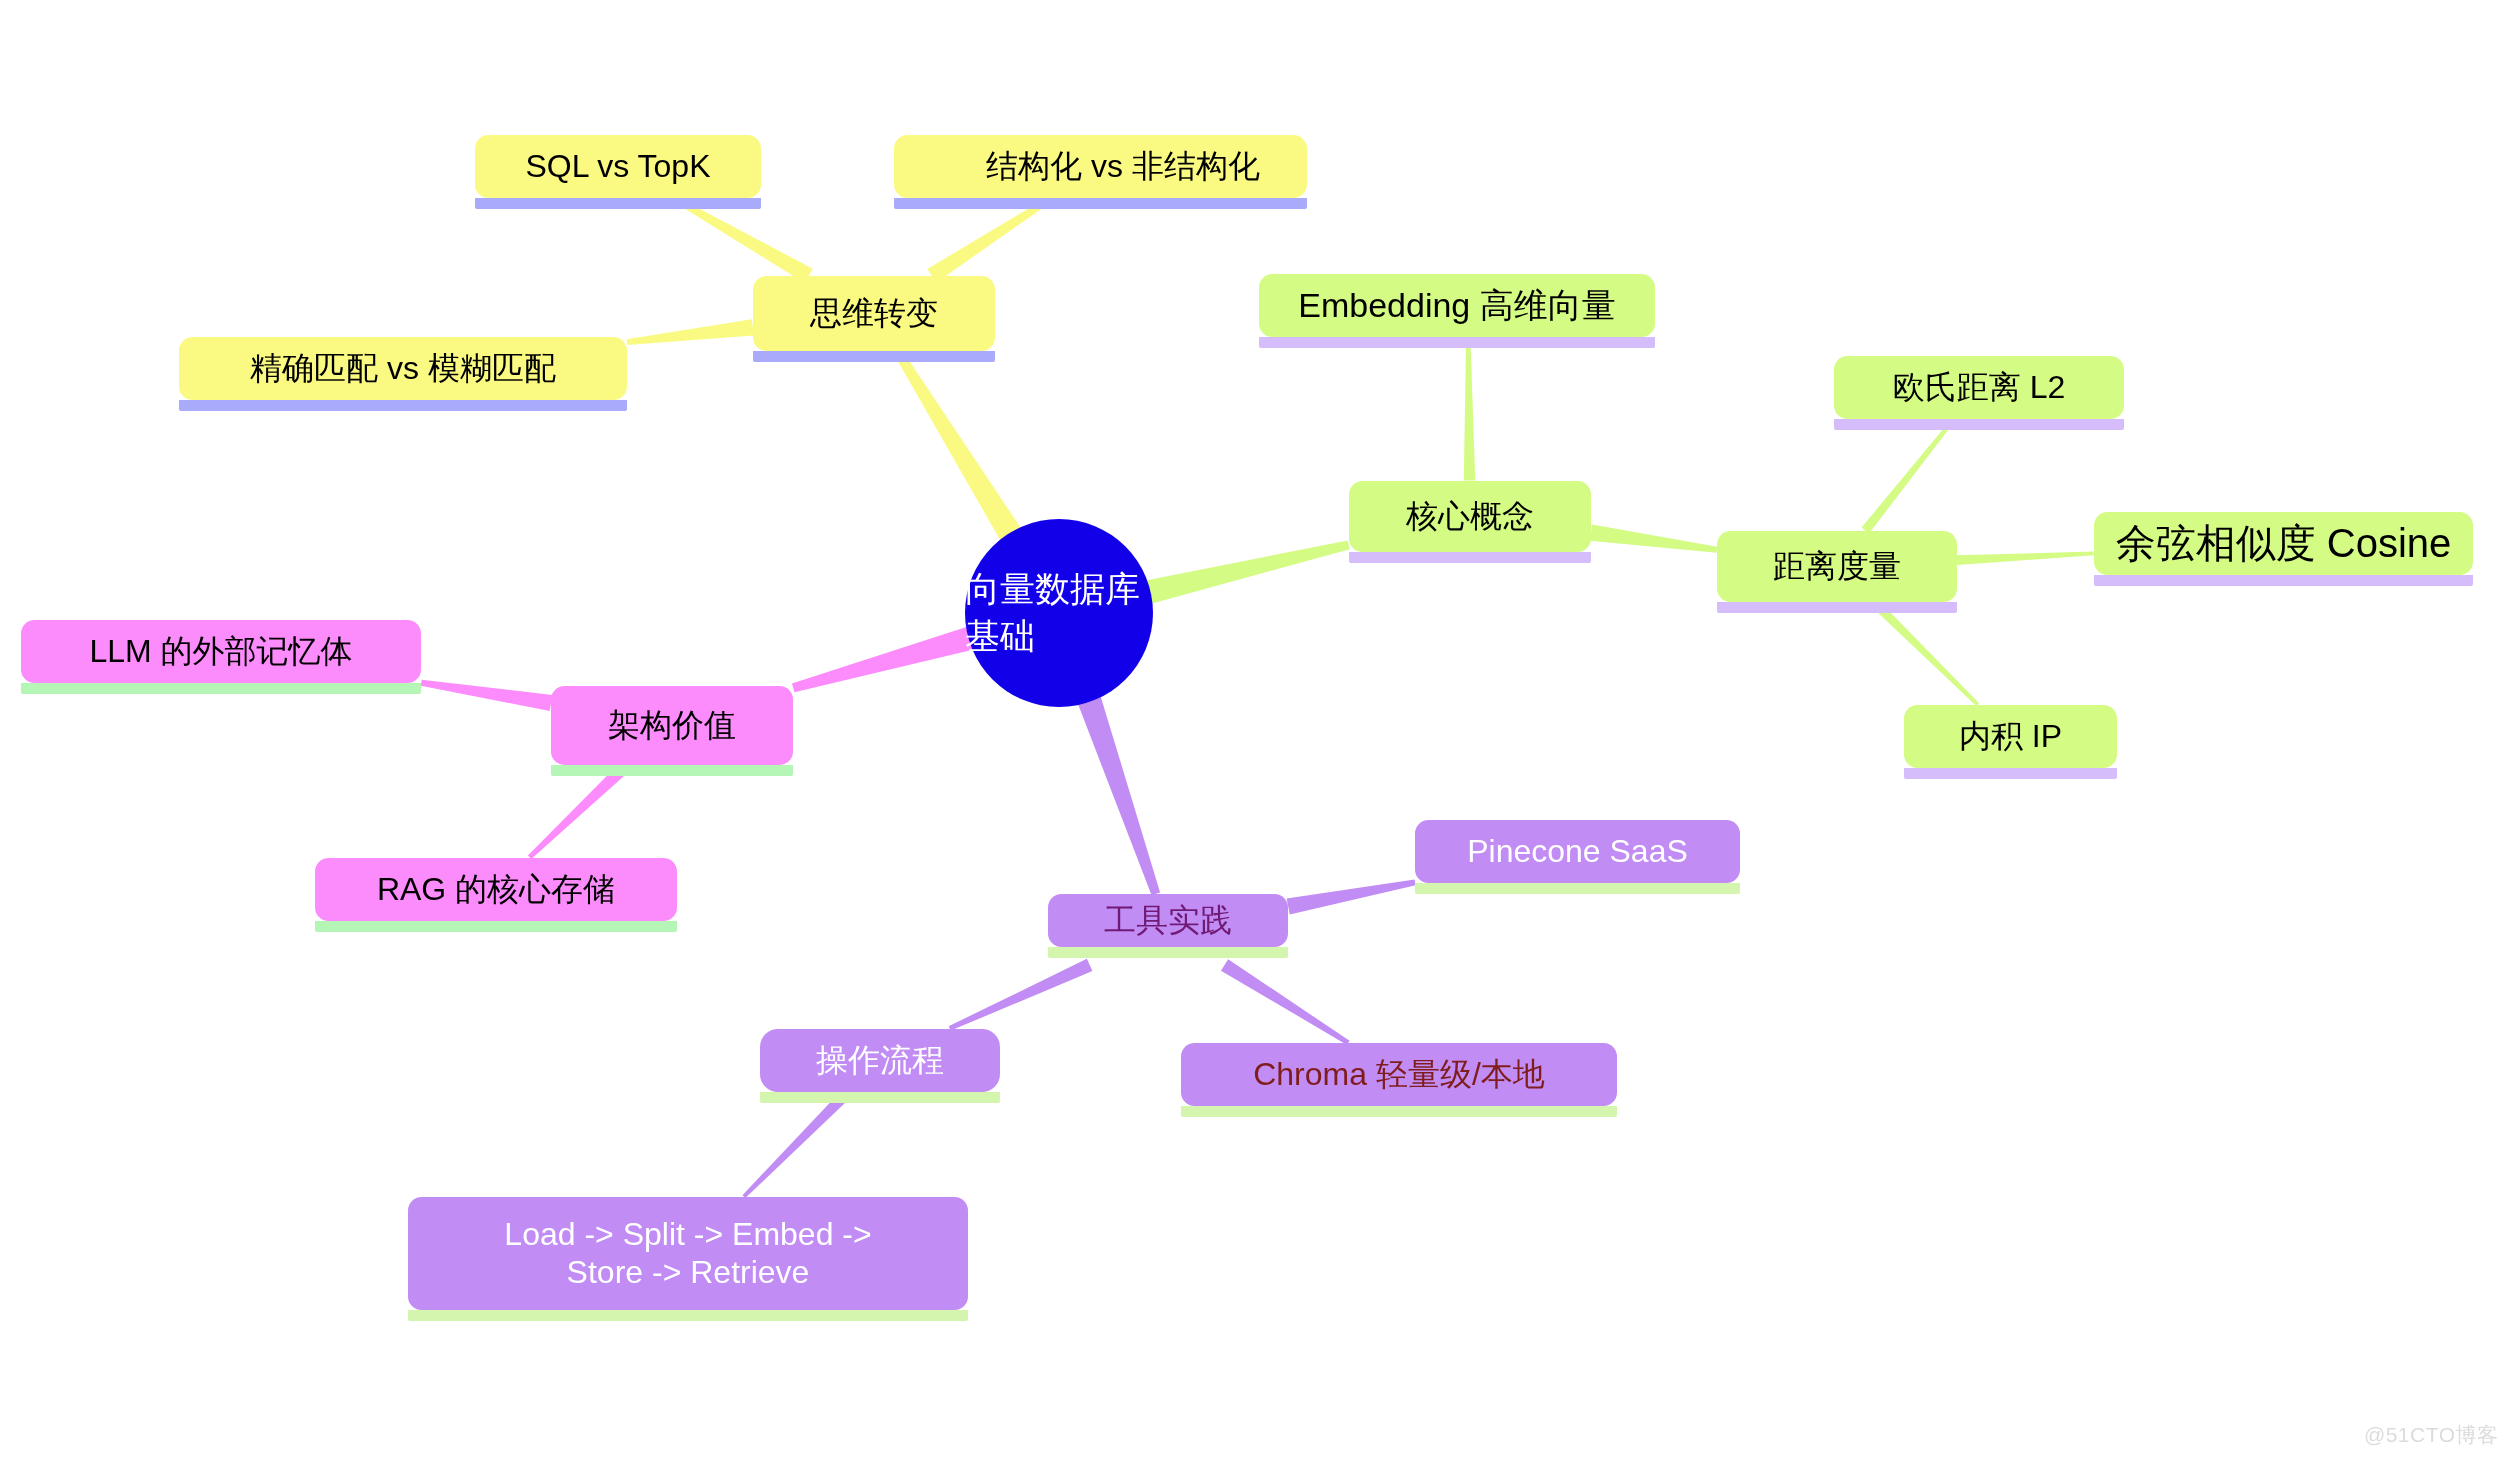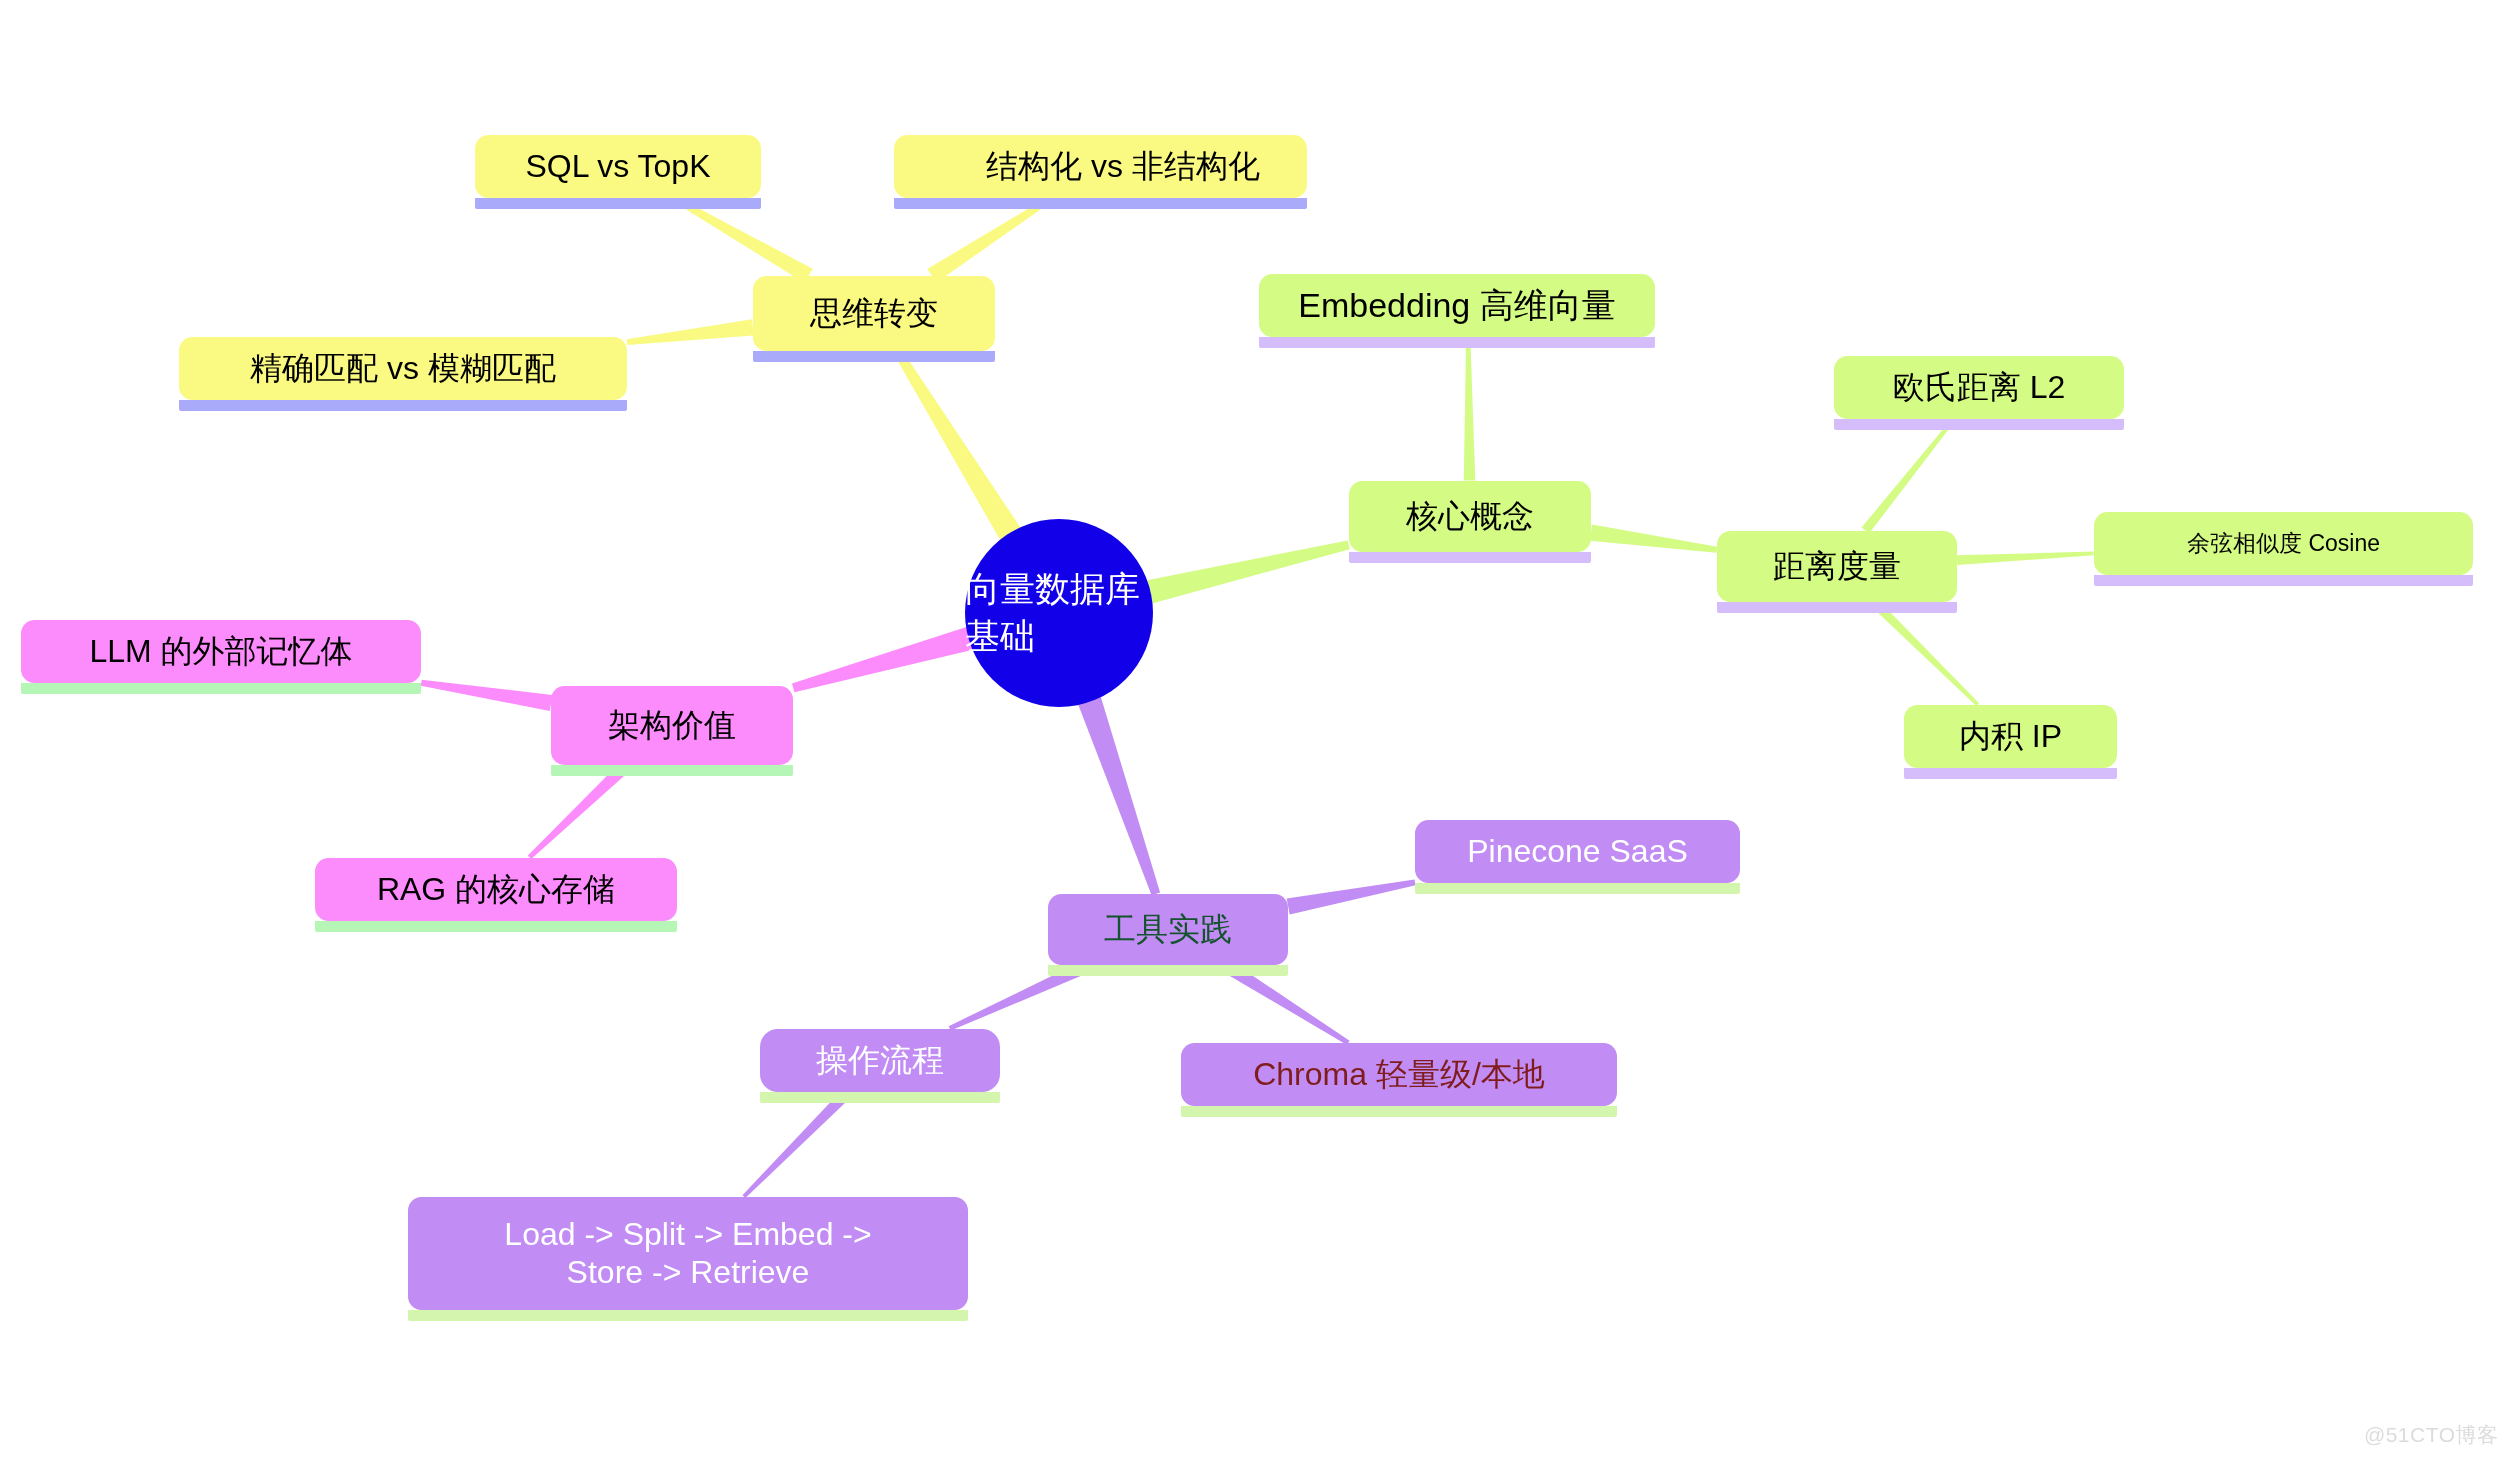--- a/index.html
+++ b/index.html
@@ -97,26 +97,26 @@
     </svg>
   <div id="nodes-layer">
       <div class="node" style="left: 753px; top: 276px; width: 242px; height: 75px; background: rgb(250, 250, 130); color: rgb(0, 0, 0); font-size: 32px;"><span class="node-label">思维转变</span><span class="underline" style="background: rgb(170, 170, 250);"></span></div>
       <div class="node" style="left: 475px; top: 135px; width: 286px; height: 63px; background: rgb(250, 250, 130); color: rgb(0, 0, 0); font-size: 32px;"><span class="node-label">SQL vs TopK</span><span class="underline" style="background: rgb(170, 170, 250);"></span></div>
       <div class="node" style="left: 894px; top: 135px; width: 413px; height: 63px; background: rgb(250, 250, 130); color: rgb(0, 0, 0); font-size: 32px; padding-left: 45px;"><span class="node-label">结构化 vs 非结构化</span><span class="underline" style="background: rgb(170, 170, 250);"></span></div>
       <div class="node" style="left: 179px; top: 337px; width: 448px; height: 63px; background: rgb(250, 250, 130); color: rgb(0, 0, 0); font-size: 32px;"><span class="node-label">精确匹配 vs 模糊匹配</span><span class="underline" style="background: rgb(170, 170, 250);"></span></div>
       <div class="node" style="left: 1349px; top: 481px; width: 242px; height: 71px; background: rgb(212, 251, 132); color: rgb(0, 0, 0); font-size: 32px;"><span class="node-label">核心概念</span><span class="underline" style="background: rgb(213, 188, 250);"></span></div>
       <div class="node" style="left: 1250px; top: 274px; width: 396px; height: 63px; background: rgb(212, 251, 132); color: rgb(0, 0, 0); font-size: 34px; margin-left: 9px;"><span class="node-label">Embedding 高维向量</span><span class="underline" style="background: rgb(213, 188, 250);"></span></div>
       <div class="node" style="left: 1717px; top: 531px; width: 240px; height: 71px; background: rgb(212, 251, 132); color: rgb(0, 0, 0); font-size: 32px;"><span class="node-label">距离度量</span><span class="underline" style="background: rgb(213, 188, 250);"></span></div>
       <div class="node" style="left: 1834px; top: 356px; width: 290px; height: 63px; background: rgb(212, 251, 132); color: rgb(0, 0, 0); font-size: 32px;"><span class="node-label">欧氏距离 L2</span><span class="underline" style="background: rgb(213, 188, 250);"></span></div>
-      <div class="node" style="left: 2094px; top: 512px; width: 379px; height: 63px; background: rgb(212, 251, 132); color: rgb(0, 0, 0); font-size: 23px;"><span class="node-label">余弦相似度 Cosine</span><span class="underline" style="background: rgb(213, 188, 250);"></span></div>
+      <div class="node" style="left: 2094px; top: 512px; width: 379px; height: 63px; background: rgb(212, 251, 132); color: rgb(0, 0, 0); font-size: 40px;"><span class="node-label">余弦相似度 Cosine</span><span class="underline" style="background: rgb(213, 188, 250);"></span></div>
       <div class="node" style="left: 1904px; top: 705px; width: 213px; height: 63px; background: rgb(212, 251, 132); color: rgb(0, 0, 0); font-size: 32px;"><span class="node-label">内积 IP</span><span class="underline" style="background: rgb(213, 188, 250);"></span></div>
       <div class="node" style="left: 551px; top: 686px; width: 242px; height: 79px; background: rgb(252, 139, 252); color: rgb(0, 0, 0); font-size: 32px;"><span class="node-label">架构价值</span><span class="underline" style="background: rgb(181, 245, 181);"></span></div>
       <div class="node" style="left: 21px; top: 620px; width: 400px; height: 63px; background: rgb(252, 139, 252); color: rgb(0, 0, 0); font-size: 32px;"><span class="node-label">LLM 的外部记忆体</span><span class="underline" style="background: rgb(181, 245, 181);"></span></div>
       <div class="node" style="left: 315px; top: 858px; width: 362px; height: 63px; background: rgb(252, 139, 252); color: rgb(0, 0, 0); font-size: 32px; text-align: center;"><span class="node-label">RAG 的核心存储</span><span class="underline" style="background: rgb(181, 245, 181);"></span></div>
-      <div class="node" style="left: 1048px; top: 894px; width: 240px; height: 71px; background: rgb(193, 140, 244); color: #14532d; font-size: 32px;"><span class="node-label">工具实践</span><span class="underline" style="background: rgb(212, 245, 174);"></span></div>
+      <div class="node" style="left: 1048px; top: 894px; width: 240px; height: 53px; background: rgb(193, 140, 244); color: #701a75; font-size: 32px;"><span class="node-label">工具实践</span><span class="underline" style="background: rgb(212, 245, 174);"></span></div>
       <div class="node" style="left: 1415px; top: 820px; width: 325px; height: 63px; background: rgb(193, 140, 244); color: rgb(255, 255, 255); font-size: 32px;"><span class="node-label">Pinecone SaaS</span><span class="underline" style="background: rgb(212, 245, 174);"></span></div>
       <div class="node" style="left: 1181px; top: 1043px; width: 436px; height: 63px; background: rgb(193, 140, 244); color: #7f1d1d; font-size: 32px;"><span class="node-label">Chroma 轻量级/本地</span><span class="underline" style="background: rgb(212, 245, 174);"></span></div>
       <div class="node" style="left: 760px; top: 1029px; width: 240px; height: 63px; background: rgb(193, 140, 244); color: rgb(255, 255, 255); font-size: 32px; border-radius: 18px;"><span class="node-label">操作流程</span><span class="underline" style="background: rgb(212, 245, 174);"></span></div>
       <div class="node" style="left: 408px; top: 1197px; width: 560px; height: 113px; background: rgb(193, 140, 244); color: rgb(255, 255, 255); font-size: 32px;"><span class="node-label">Load -&gt; Split -&gt; Embed -&gt;
 Store -&gt; Retrieve</span><span class="underline" style="background: rgb(212, 245, 174);"></span></div>
     </div>
   <div id="root-node" style="left: 965px; top: 519px; width: 188px; height: 188px; background: rgb(17, 0, 232); color: rgb(255, 255, 255); font-size: 35px;">
     <span>向量数据库基础</span>
   </div>
   <div class="watermark">@51CTO博客</div>

